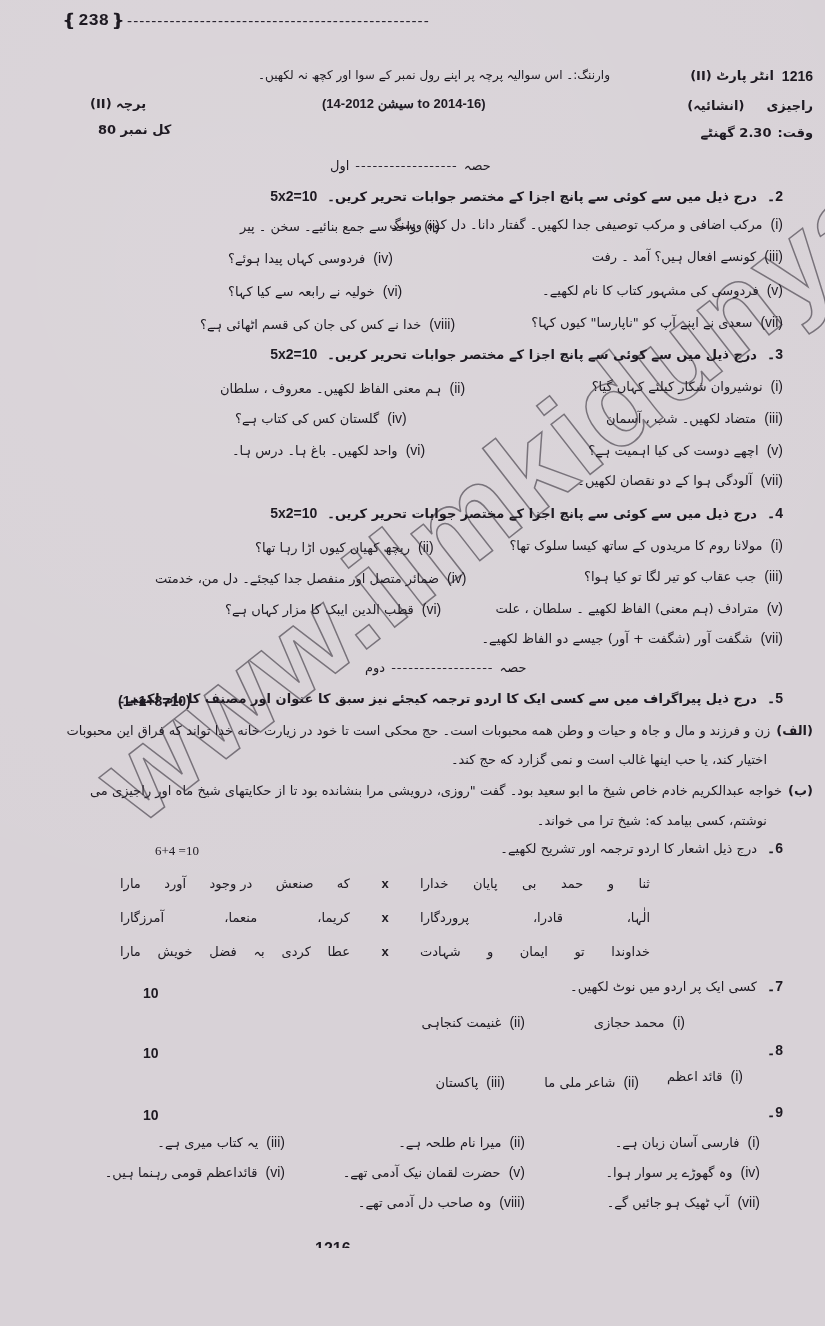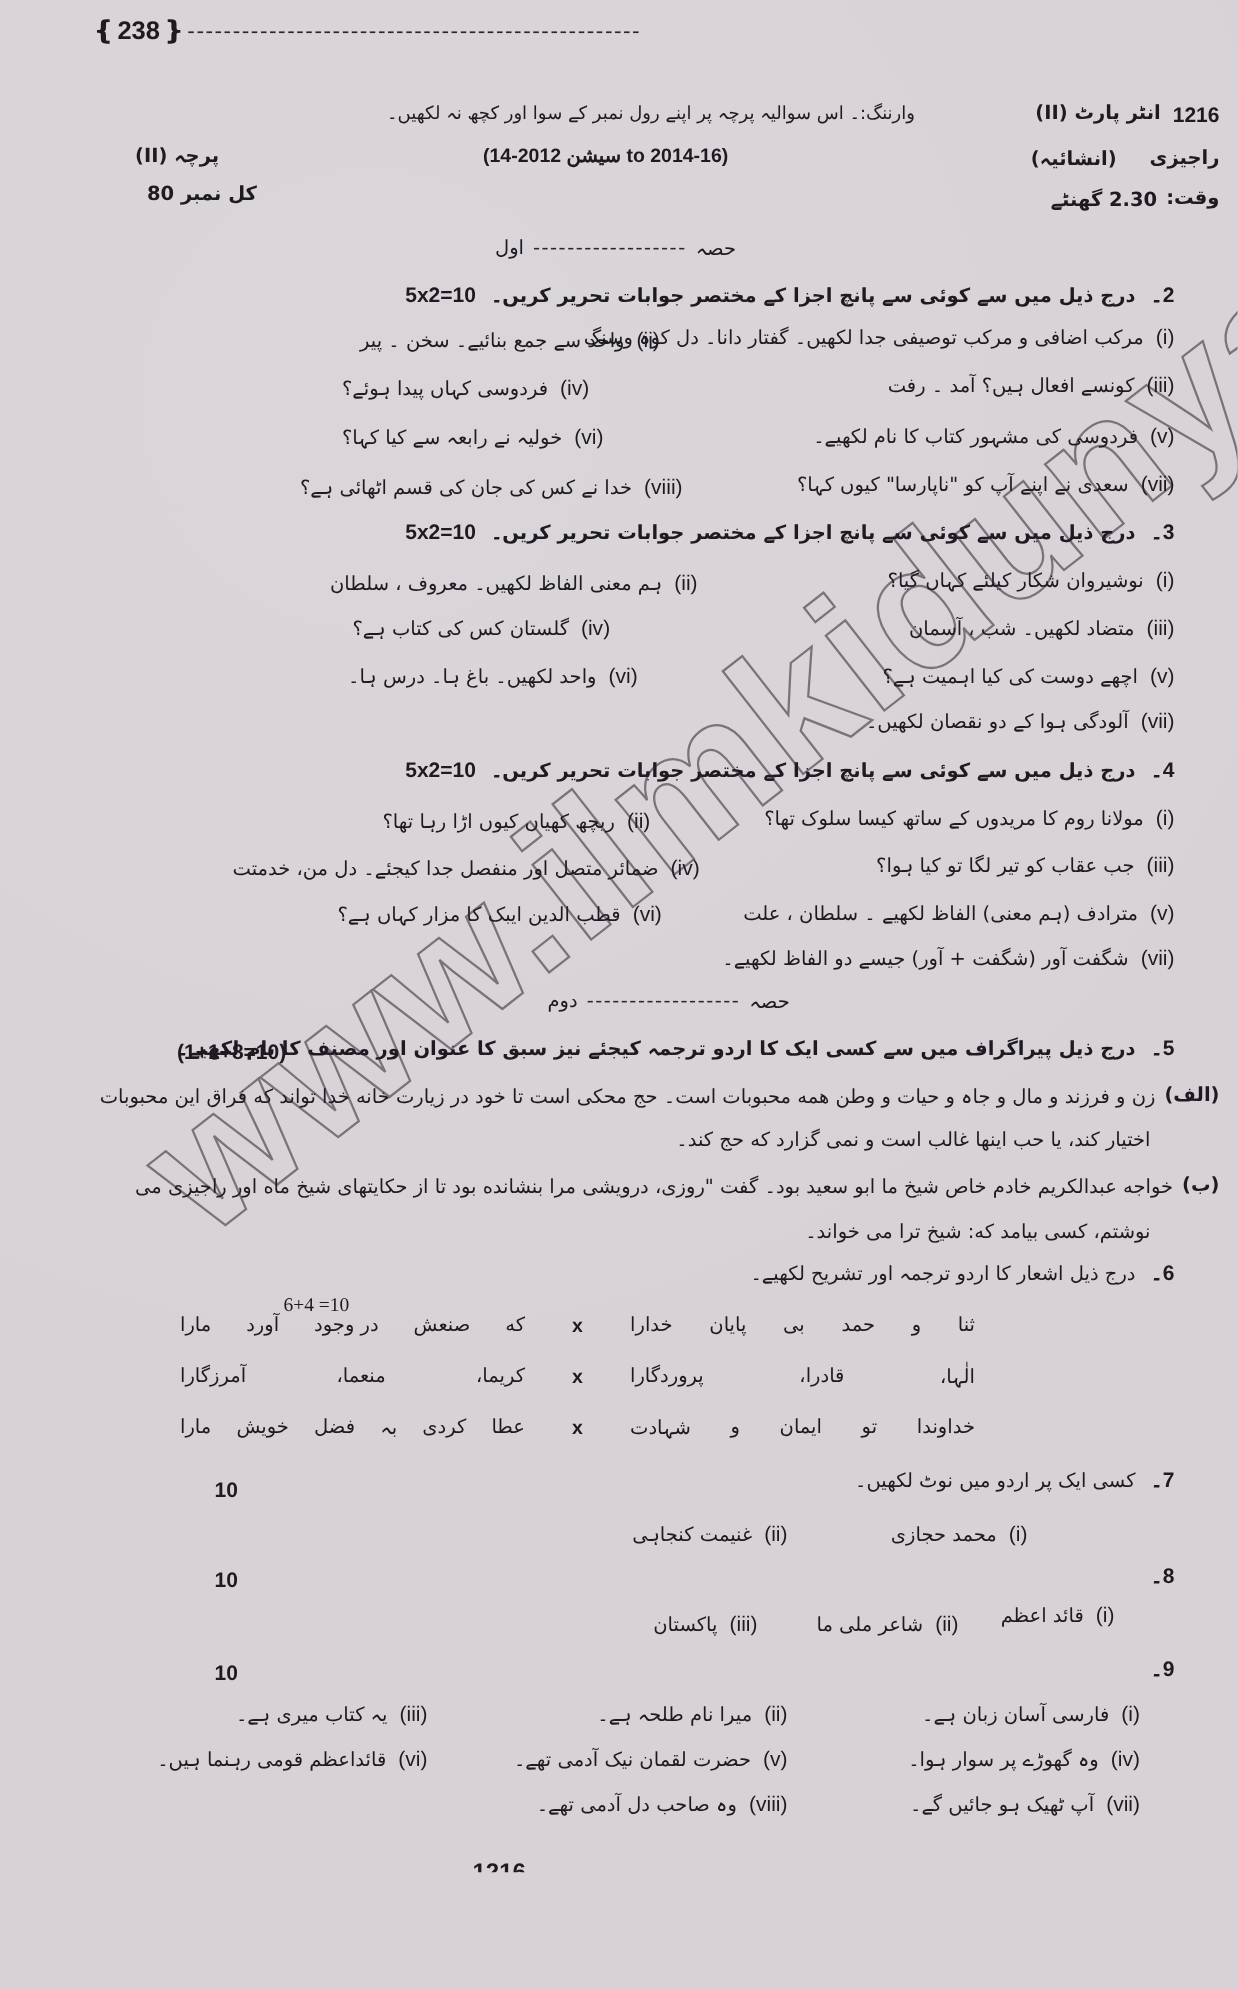--- a/index.html
+++ b/index.html
@@ -23,21 +23,21 @@
   .verse .hemi{width:230px;display:flex;justify-content:space-between;}
   .verse .x{width:70px;text-align:center;font-family:"Liberation Sans",sans-serif;font-weight:bold;}
 </style>
 </head>
 <body>
 
 <div class="page">
 
   <div class="abs header-line" style="left:62px;top:10px;display:flex;align-items:center;gap:2px;">
     <span class="num" style="font-size:17px;">❴</span>
-    <span class="num" style="font-size:17px;">238</span>
+    <span class="num" style="font-size:17px;font-family:Liberation Mono, monospace;">238</span>
     <span class="num" style="font-size:17px;">❵</span>
     <span class="dash" style="font-size:14px;">--------------------------------------------------</span>
   </div>
 
   <div class="abs rtl txt bold" style="right:12px;top:68px;display:flex;gap:8px;direction:rtl;">
     <span class="num">1216</span>
     <span>انٹر پارٹ (II)</span>
   </div>
   <div class="abs rtl txt" style="right:215px;top:68px;font-size:12px;">وارننگ:۔ اس سوالیہ پرچہ پر اپنے رول نمبر کے سوا اور کچھ نہ لکھیں۔</div>
   <div class="abs rtl txt bold" style="right:12px;top:98px;display:flex;gap:22px;direction:rtl;">
@@ -183,21 +183,21 @@
   <div class="abs rtl txt" style="right:12px;top:783px;display:flex;gap:6px;direction:rtl;">
     <span class="bold">(ب)</span>
     <span>خواجه عبدالکریم خادم خاص شیخ ما ابو سعید بود۔ گفت "روزی، درویشی مرا بنشانده بود تا از حکایتهای شیخ ماه اور راجیزی می</span>
   </div>
   <div class="abs rtl txt" style="right:58px;top:813px;">نوشتم، کسی بیامد که: شیخ ترا می خواند۔</div>
 
   <div class="abs qhead" style="right:42px;top:840px;">
     <span class="num">6۔</span>
     <span>درج ذیل اشعار کا اردو ترجمہ اور تشریح لکھیے۔</span>
   </div>
-  <div class="abs" style="left:155px;top:862px;font-family:'Liberation Serif',serif;font-size:13px;margin-left:34px;">6+4 =10</div>
+  <div class="abs" style="left:155px;top:843px;font-family:'Liberation Serif',serif;font-size:13px;">6+4 =10</div>
 
   <div class="abs verse" style="right:175px;top:876px;">
     <div class="hemi">
         <span>ثنا</span>
         <span>و</span>
         <span>حمد</span>
         <span>بی</span>
         <span>پایان</span>
         <span>خدارا</span>
       </div>

